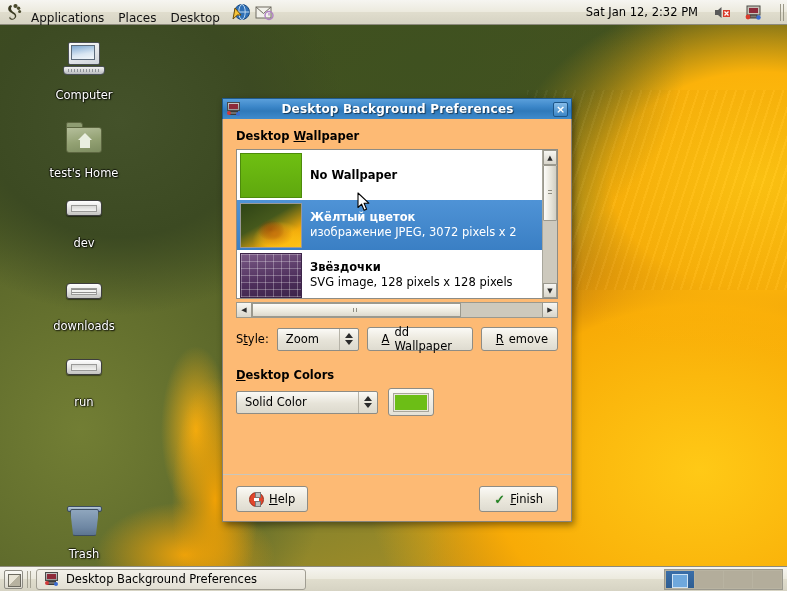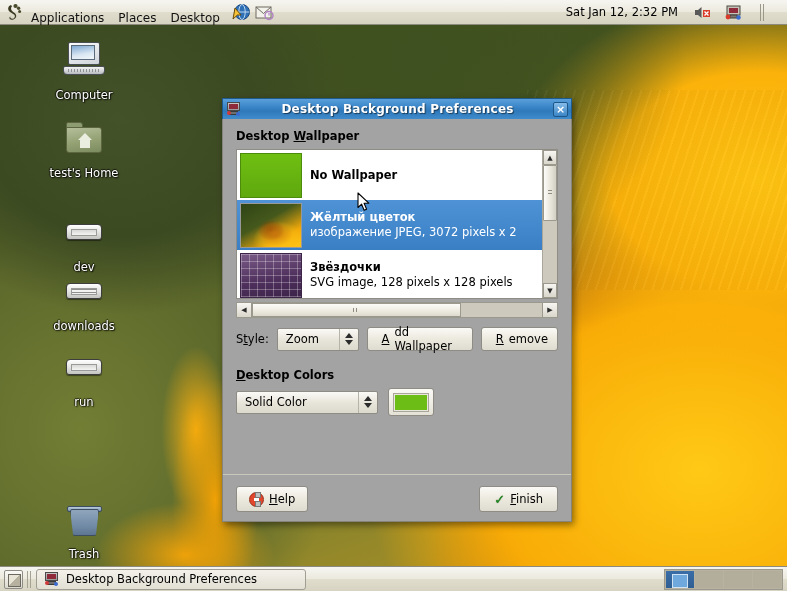--- a/index.html
+++ b/index.html
@@ -59,21 +59,21 @@
   .panel-menu {
     padding: 3px 7px 4px 7px;
     color: #111; cursor: default; white-space: nowrap;
     line-height: 14px;
   }
   .foot-icon { width: 20px; height: 20px; margin-left: 4px; position: relative; }
   .panel-launchers { display: flex; align-items: center; gap: 3px; margin-left: 4px; }
   .launcher { width: 20px; height: 20px; position: relative; }
   #clock-area {
     margin-left: auto; display: flex; align-items: center; gap: 15px;
-    padding-right: 22px; font-size: 11.5px; color: #000;
+    padding-right: 2px; font-size: 11.5px; color: #000;
   }
   .tray-icon { width: 17px; height: 17px; position: relative; }
   .panel-grip {
     width: 5px; height: 17px; margin-left: 3px;
     background: repeating-linear-gradient(90deg, #9b9888 0 1px, transparent 1px 3px);
   }
 
   
   .desk-icon {
     position: absolute; width: 92px;
@@ -188,21 +188,21 @@
 
   #close-btn {
     width: 15px; height: 15px; flex: 0 0 15px;
     background: linear-gradient(180deg,#86bce8,#3b85c6);
     border: 1px solid #1d5688; border-radius: 2px;
     display:flex; align-items:center; justify-content:center;
     color:#fff; font-size:11px; font-weight:bold; line-height:1;
     cursor: pointer;
   }
   #dlg-body {
-    background: #a3a3a3;
+    background: #fdba74;
     border: 1px solid #85837a;
     border-top: none;
     height: 403px;
     padding: 10px 13px 0 13px;
     position: relative;
   }
   .section-head {
     font-weight: bold; font-size: 11.5px; color: #000; margin-bottom: 6px;
   }
   .section-head u { text-decoration: underline; }
@@ -456,21 +456,21 @@
   <div class="desk-icon" style="left:38px; top:118px;">
     <span class="glyph ic-home">
       <span class="tab"></span>
         <span class="body"></span>
         <span class="hs"></span>
         <span class="hb"></span>
     </span>
     <span class="lbl">test's Home</span>
   </div>
 
-  <div class="desk-icon" style="left:38px; top:212px;">
+  <div class="desk-icon" style="left:38px; top:188px;">
     <span class="glyph ic-drive">
       <span class="top"></span>
         <span class="slot"></span>
     </span>
     <span class="lbl">dev</span>
   </div>
 
   <div class="desk-icon" style="left:38px; top:271px;">
     <span class="glyph ic-drive lines">
       <span class="top"></span>

